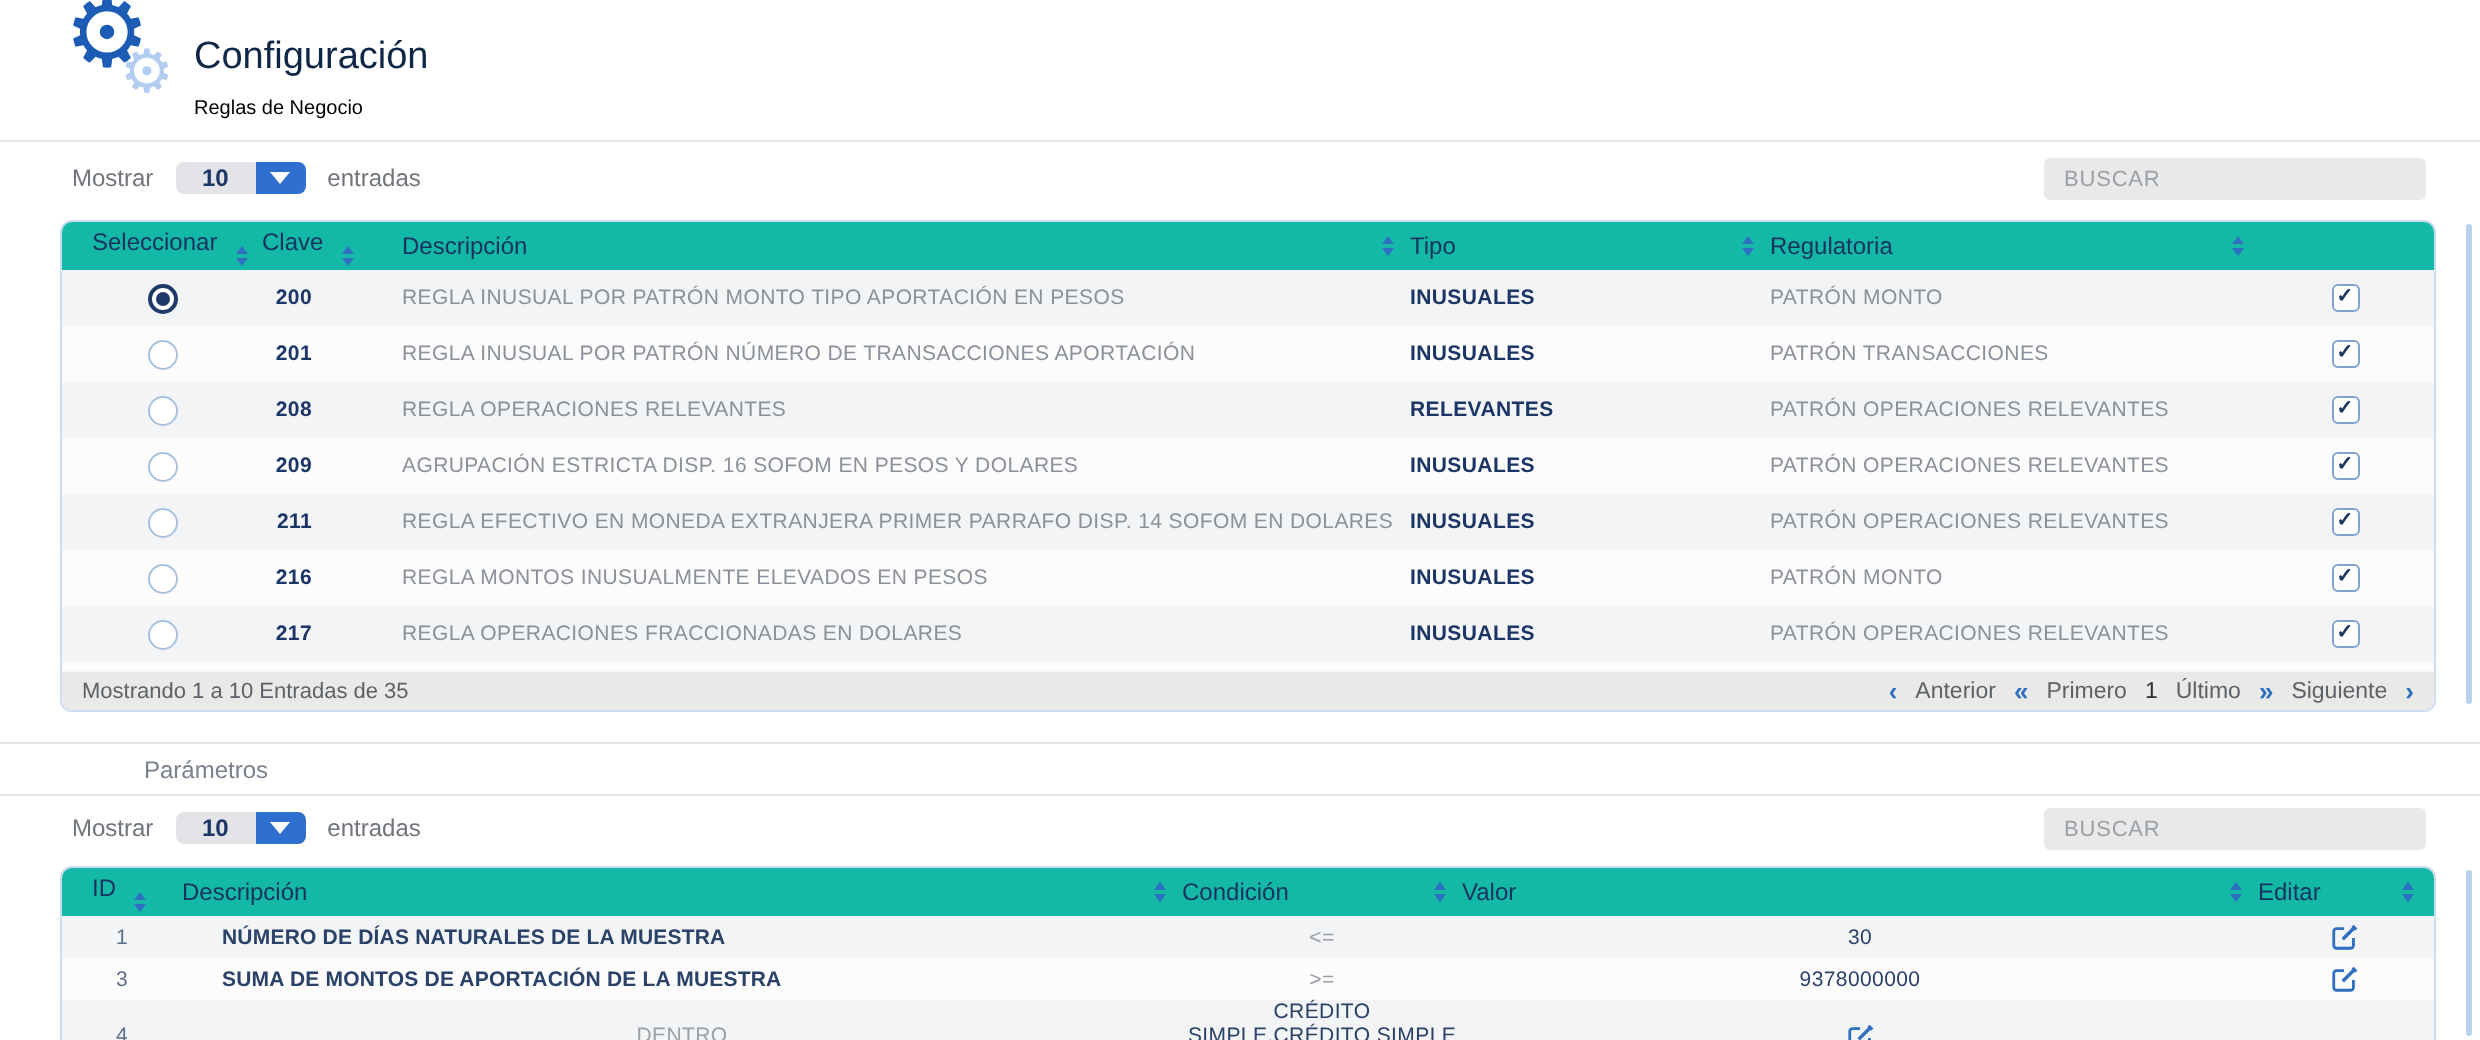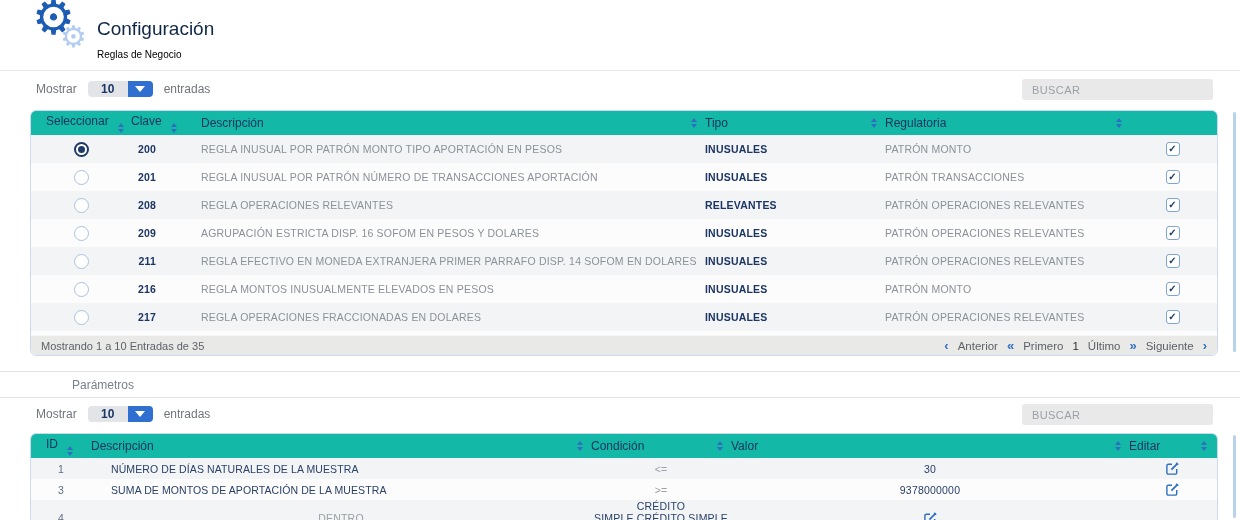--- a/index.html
+++ b/index.html
@@ -67,21 +67,21 @@
 
   .tfoot{height:19px;background:#e9e9e7;border-top:1px solid #f7f7f7;display:flex;align-items:center;
          justify-content:space-between;padding:0 10px;font-size:11px;color:#5d6269}
   .pag{display:flex;align-items:center;gap:9px;font-size:11.5px;color:#5d6269}
   .pag .arr{color:#2e6fc1;font-weight:bold;font-size:13px;cursor:pointer}
   .pag .lbl{cursor:pointer}
   .pag .cur{color:#2c2f33}
 
   
   .c-id{color:#5d6e8a;text-align:center}
-  .c-desc2{color:#2a4168;padding-left:20px;font-weight:normal;letter-spacing:.1px}
+  .c-desc2{color:#2a4168;padding-left:20px;font-weight:bold;letter-spacing:.1px}
   .c-cond{color:#9aa0a6;text-align:center}
   .c-valor{color:#2a4168;text-align:center}
   .editbtn{display:inline-flex;cursor:pointer}
 
   
   .params-head{position:absolute;top:371px;left:0;right:0;height:25px;border-top:1px solid #e3e3e3;
                border-bottom:1px solid #e3e3e3;display:flex;align-items:center;padding-left:72px;
                font-size:12px;color:#79818c;background:#fff}
 
   .sb{position:absolute;width:3px;background:#b9d2ec;border-radius:2px}

